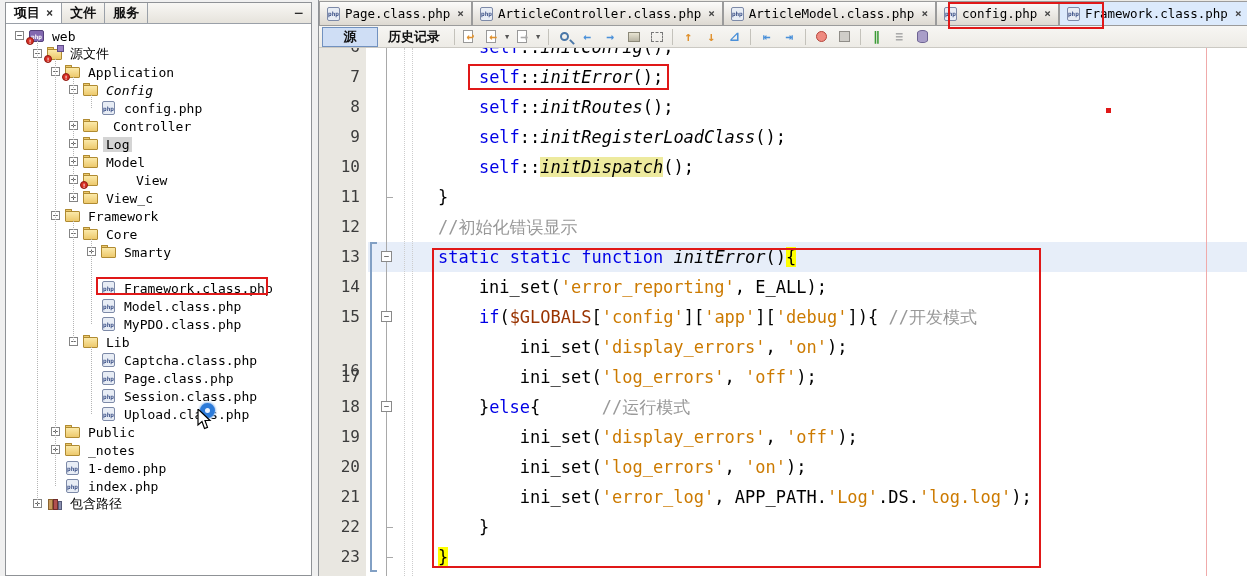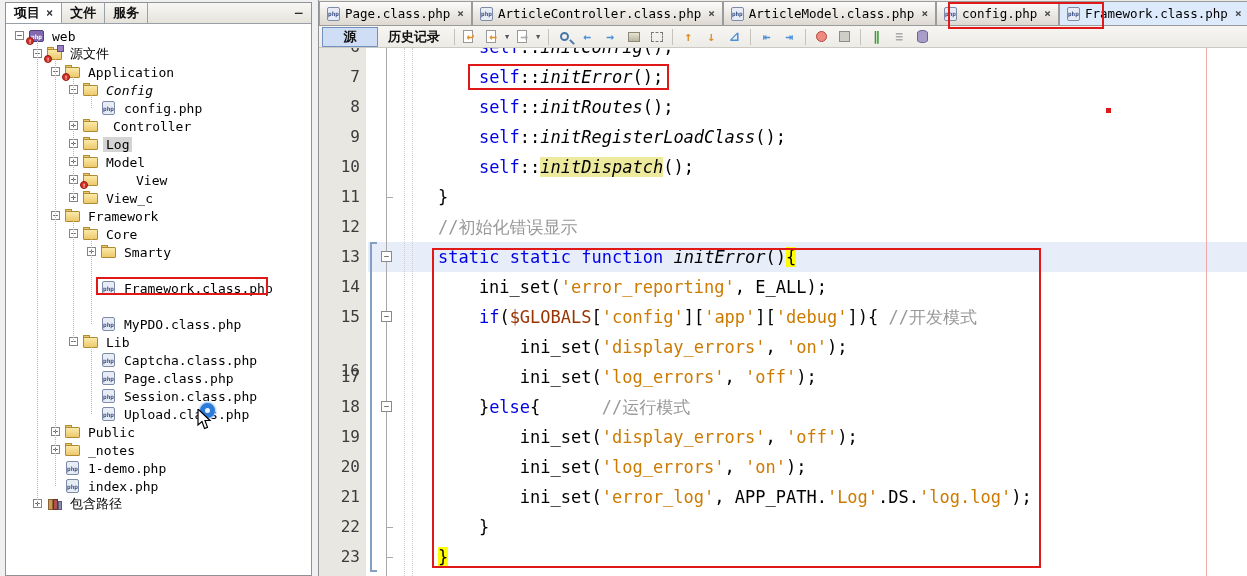--- a/index.html
+++ b/index.html
@@ -224,20 +224,26 @@
           <div class="folder-back"></div>
         </div>
         <span class="tlabel" style="position: absolute; left: 115px;">Smarty</span>
       </div>
       <div class="trow" style="top: 254px; left: 0px; right: 0px;">
         <div class="ticon" style="left: 95px; top: 2px;">
           <div class="phpfile">php</div>
         </div>
         <span class="tlabel" style="position: absolute; left: 115px;">Framework.class.php</span>
       </div>
+      <div class="trow" style="top: 272px; left: 0px; right: 0px;">
+        <div class="ticon" style="left: 95px; top: 2px;">
+          <div class="phpfile">php</div>
+        </div>
+        <span class="tlabel" style="position: absolute; left: 115px;">Model.class.php</span>
+      </div>
       <div class="trow" style="top: 290px; left: 0px; right: 0px;">
         <div class="ticon" style="left: 95px; top: 2px;">
           <div class="phpfile">php</div>
         </div>
         <span class="tlabel" style="position: absolute; left: 115px;">MyPDO.class.php</span>
       </div>
       <div class="trow" style="top: 308px; left: 0px; right: 0px;">
         <div class="expander" style="left: 63px; top: 4px;">−</div>
         <div class="ticon" style="left: 77px; top: 2px;">
           <div class="folder-tab"></div>

